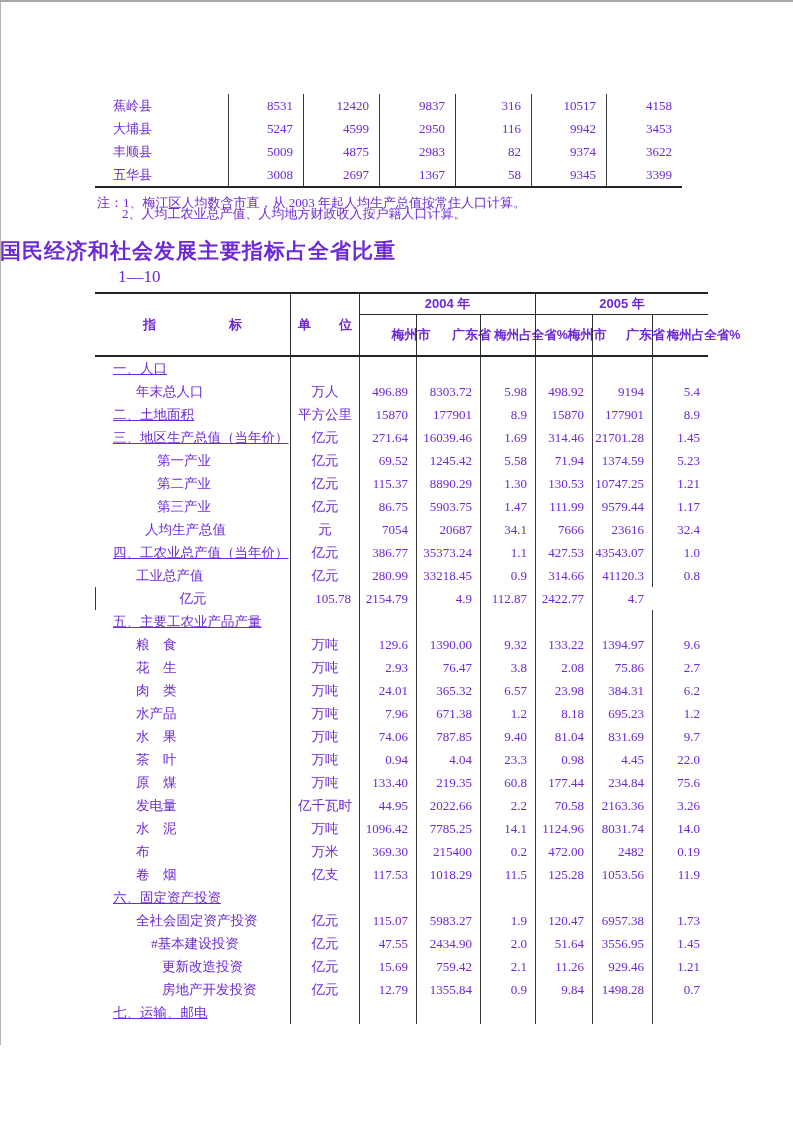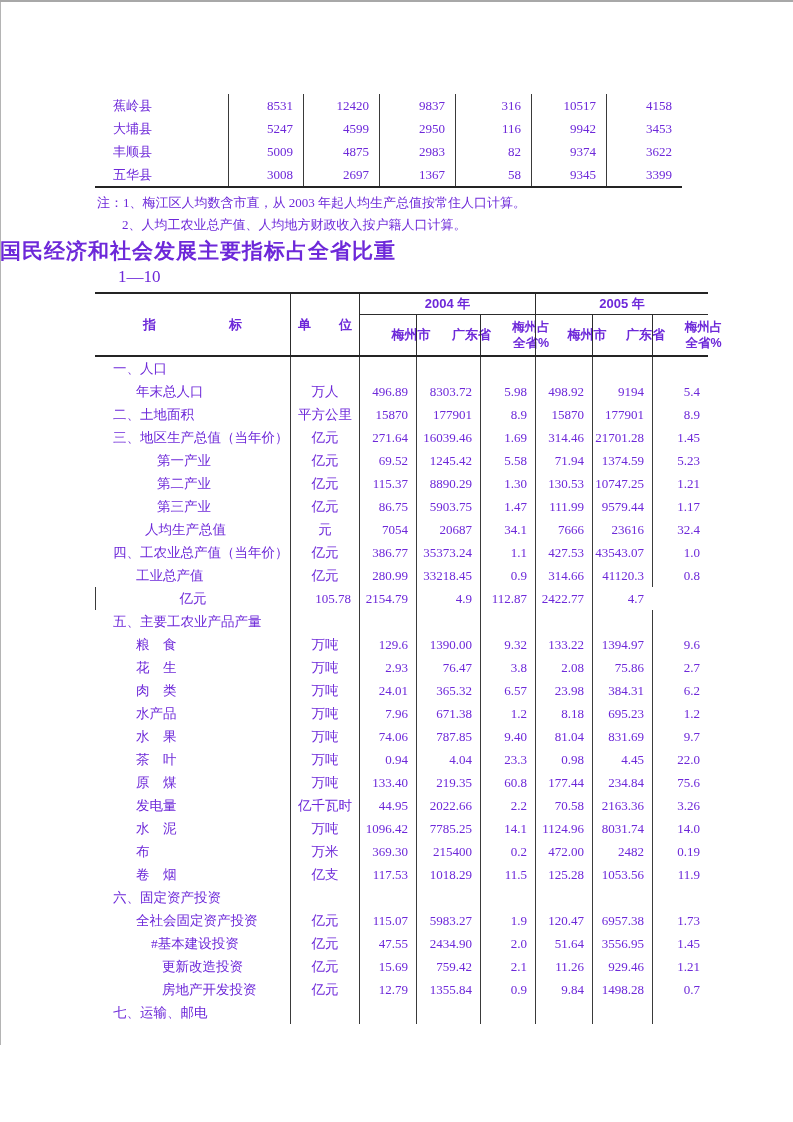--- a/index.html
+++ b/index.html
@@ -12,51 +12,51 @@
   .ttable{position:absolute;left:95px;top:94px;width:587px;border-bottom:2px solid #242424;}
   .ttable .tr{display:grid;grid-template-columns:133px 75px 76px 76px 76px 75px 76px;height:23px;
               line-height:23px;font-size:13px;}
   .ttable .td{white-space:nowrap;}
   .ttable .tname{padding-left:18px;}
   .ttable .tnum{text-align:right;padding-right:10px;border-left:1px solid #3a3a3a;}
 
   
   .note{position:absolute;font-size:13px;white-space:nowrap;}
   .n1{left:97px;top:194px;}
-  .n2{left:122px;top:216px;}
+  .n2{left:122px;top:205px;}
   .title{position:absolute;left:0;top:237px;width:793px;text-align:left;
          font-family:"Liberation Sans","DejaVu Sans",sans-serif;font-weight:bold;
          font-size:21px;letter-spacing:1px;}
   .tno{position:absolute;left:118px;top:267px;font-size:17px;}
 
   
   .mtable{position:absolute;left:95px;top:292px;width:613px;}
   .mhead{display:grid;grid-template-columns:195px 69px 57px 64px 55px 57px 60px 56px;
          grid-template-rows:21px 40px;border-top:2px solid #242424;border-bottom:2px solid #242424;
          font-family:"Liberation Sans","DejaVu Sans",sans-serif;font-weight:bold;font-size:13px;}
   .hc{display:flex;align-items:center;justify-content:center;white-space:nowrap;}
   .h-ind{grid-column:1;grid-row:1/3;}
   .h-unit{grid-column:2;grid-row:1/3;border-left:1px solid #2c2c2c;justify-content:center;}
   .h-y04{grid-column:3/6;grid-row:1;border-left:1px solid #2c2c2c;border-bottom:1px solid #2c2c2c;}
   .h-y05{grid-column:6/9;grid-row:1;border-left:1px solid #2c2c2c;border-bottom:1px solid #2c2c2c;}
   .h-s{grid-row:2;border-left:1px solid #2c2c2c;padding-left:46px;}
   .s3{grid-column:3;}.s4{grid-column:4;}.s5{grid-column:5;}
   .s6{grid-column:6;}.s7{grid-column:7;}.s8{grid-column:8;}
-  .h-pct{flex-direction:column;line-height:16px;font-size:12.5px;}
+  .h-pct{flex-direction:row;line-height:16px;font-size:12.5px;}
   .sprd{display:inline-block;white-space:nowrap;}
   .sp-ind{letter-spacing:73px;margin-right:-73px;}
   .sp-unit{letter-spacing:28px;margin-right:-28px;}
 
   .mbody .tr{display:grid;grid-template-columns:195px 69px 57px 64px 55px 57px 60px 56px;
              height:23px;line-height:23px;font-size:13.5px;}
   .mbody .td{white-space:nowrap;}
   .bi{overflow:visible;}
   .bu{text-align:center;border-left:1px solid #3a3a3a;}
   .bn{text-align:right;padding-right:8px;border-left:1px solid #3a3a3a;font-size:13px;}
-  .i0{padding-left:18px;}.i1{padding-left:41px;}.i2{padding-left:50px;}
+  .i0{padding-left:18px;text-decoration:underline;}.i1{padding-left:41px;}.i2{padding-left:50px;}
   .i3{padding-left:56px;}.i4{padding-left:62px;}.i5{padding-left:67px;}
 </style>
 </head>
 <body>
 
 <div class="doc">
   <div class="edge-top"></div>
   <div class="edge-left"></div>
 
   <div class="ttable">

